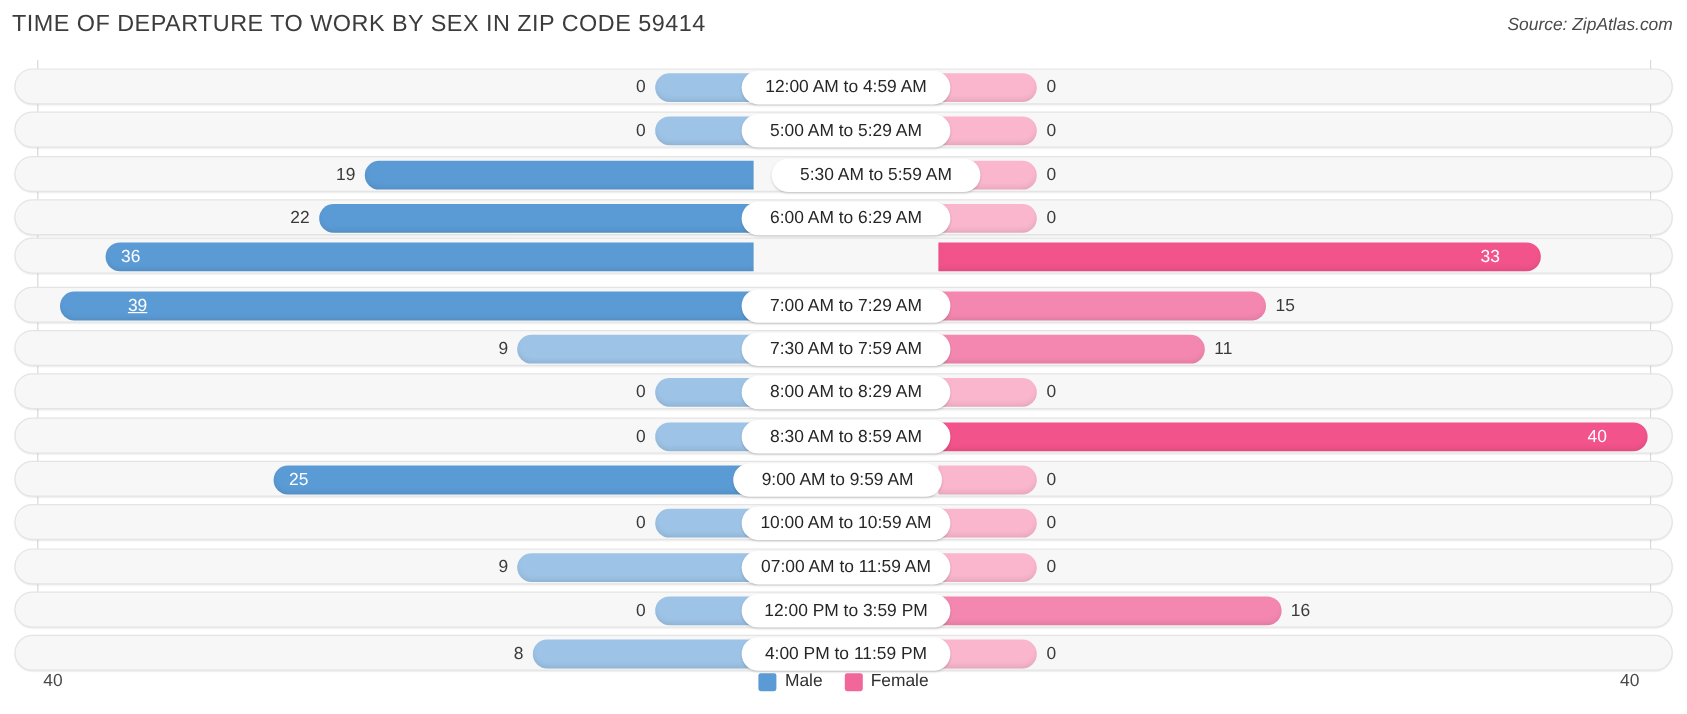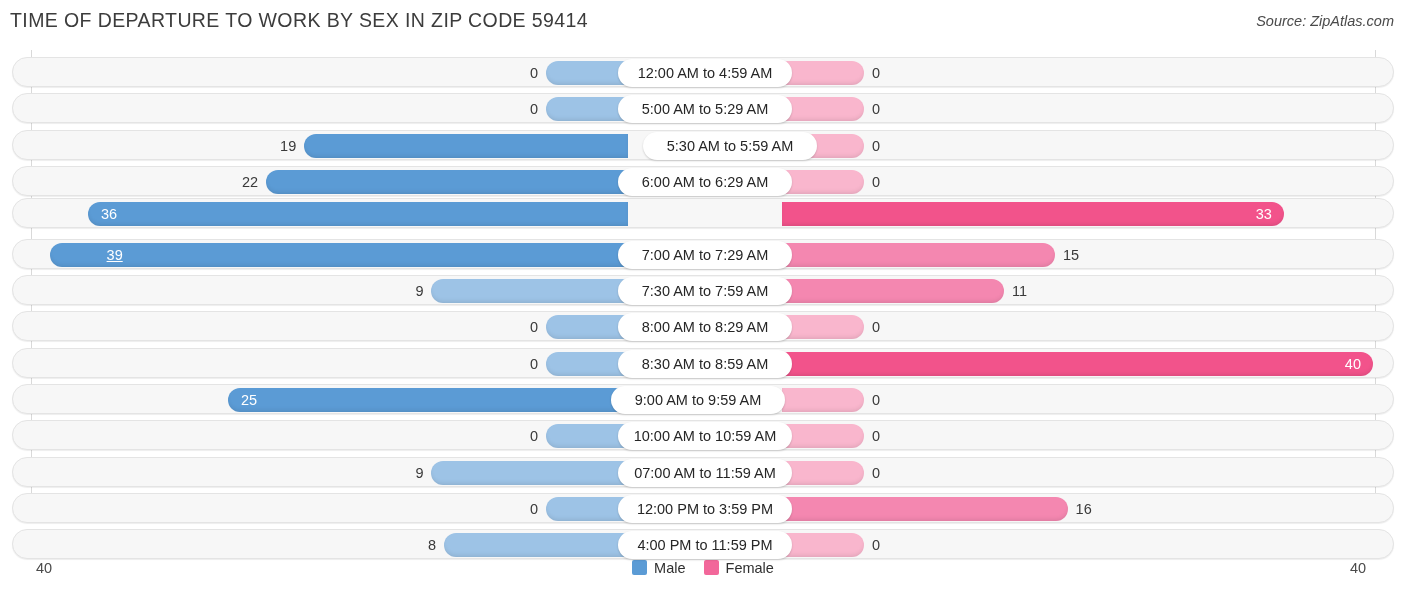--- a/index.html
+++ b/index.html
@@ -55,21 +55,21 @@
   }
 
   
   .val{
     position:absolute;top:3px;height:24px;line-height:24px;
     font-size:14.5px;white-space:nowrap;
   }
   .val.outside-left{text-align:right;}
   .val.inside-left{color:#ffffff;}
   .val.outside-right{text-align:left;}
-  .val.inside-right{color:#ffffff;text-align:right;}
+  .val.inside-right{color:#ffffff;text-align:center;}
 
   
   .cat{
     position:absolute;top:1px;height:28px;line-height:28px;
     left:617px;width:174px;
     background:#ffffff;
     border-radius:14px;
     text-align:center;
     font-size:14.5px;
     color:#262626;
@@ -84,21 +84,21 @@
     font-size:14.5px;color:#4a4a4a;
   }
   .axis-left{left:36px;}
   .axis-right{left:1350px;}
 
   .legend{
     position:absolute;top:560px;left:0;width:1406px;
     display:flex;justify-content:center;align-items:center;gap:18px;
     font-size:14.5px;color:#2f2f2f;
   }
-  .legend-item{display:flex;gap:7px;}
+  .legend-item{display:flex;align-items:center;gap:7px;}
   .swatch{width:15px;height:15px;border-radius:2px;display:inline-block;}
 </style>
 </head>
 <body>
 
 <div class="page">
 
   <div class="title">TIME OF DEPARTURE TO WORK BY SEX IN ZIP CODE 59414</div>
   <div class="source">Source: ZipAtlas.com</div>
 

